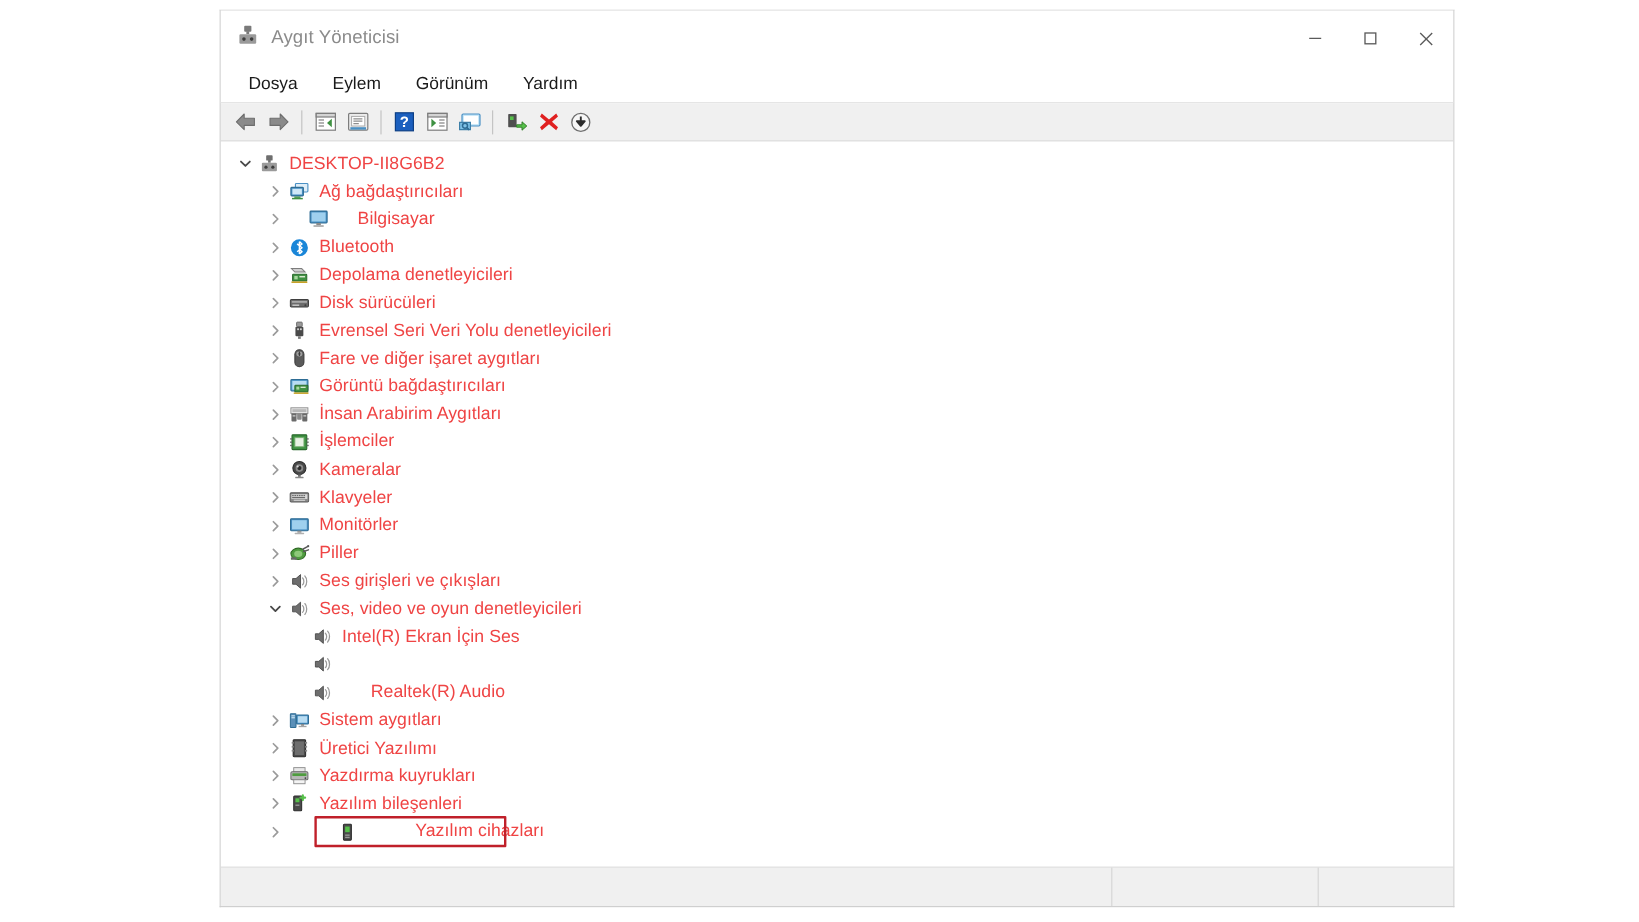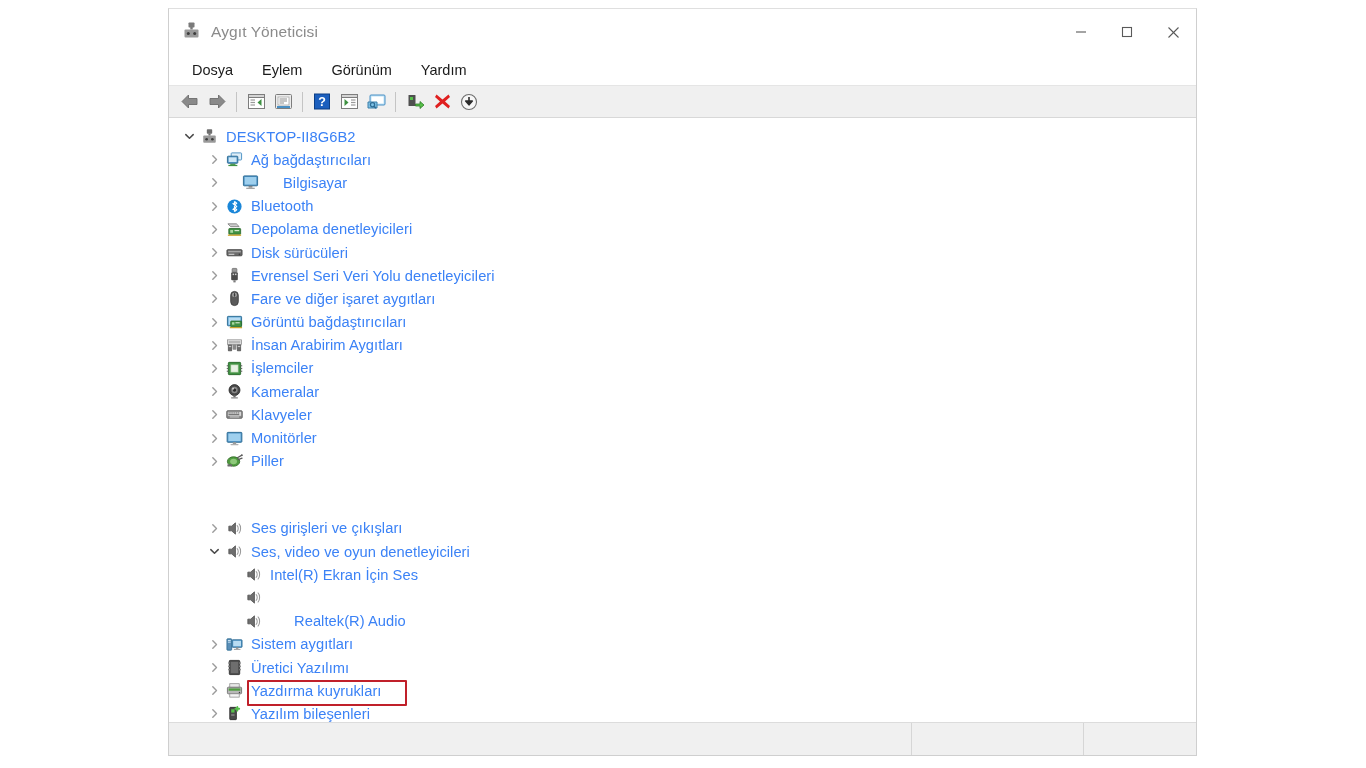--- a/index.html
+++ b/index.html
@@ -7,21 +7,21 @@
     padding: 0;
     width: 1366px;
     height: 768px;
     background: #ffffff;
     font-family: "Liberation Sans", sans-serif;
     overflow: hidden;
   }
 
   #app-window {
     position: absolute;
-    left: 168px;
+    left: 183px;
     top: 8px;
     width: 1029px;
     height: 748px;
     background: #ffffff;
     border: 1px solid #cfcfcf;
     border-top: 1px solid #dfdfdf;
     box-sizing: border-box;
     display: flex;
     flex-direction: column;
   }
@@ -137,21 +137,21 @@
     width: 22px;
     min-width: 22px;
     height: 18px;
     display: flex;
     align-items: center;
     justify-content: center;
     margin-right: 6px;
   }
   .node-label {
     font-size: 14.7px;
-    color: #3b82f6;
+    color: #ef4444;
     letter-spacing: 0.05px;
   }
 
   .highlight-box {
     position: absolute;
     border: 2px solid #c0202a;
     border-radius: 1px;
     pointer-events: none;
     box-sizing: border-box;
   }
@@ -564,21 +564,21 @@
           <ellipse cx="8" cy="9" rx="6.5" ry="5" fill="#4f9c3f" stroke="#2f6a24" stroke-width="0.9"></ellipse>
           <ellipse cx="8" cy="9" rx="3.6" ry="2.8" fill="#8ec97a"></ellipse>
           <path d="M12 5 L16.5 2.5 M12.8 7 L17 5.5" stroke="#5a5a5a" stroke-width="1.3" stroke-linecap="round"></path>
           <circle cx="16.8" cy="2.3" r="1" fill="#5a5a5a"></circle>
           <rect x="1.5" y="12" width="5" height="2.2" rx="0.5" fill="#6a6a6a"></rect>
         </svg>
       </span>
       <span class="node-label">Piller</span>
     </div>
 
-    <div class="tree-row" style="padding-left: 36px; margin-top: 44px;">
+    <div class="tree-row" style="padding-left: 36px;">
       <span class="chev">
           <svg width="11" height="11" viewBox="0 0 11 11">
             <path d="M3.8 1.8 L7.5 5.5 L3.8 9.2" fill="none" stroke="#9b9b9b" stroke-width="1.4" stroke-linecap="round" stroke-linejoin="round"></path>
           </svg>
         </span>
       <span class="node-icon">
         <svg width="17" height="17" viewBox="0 0 18 18">
           <path d="M3 6.5 L6 6.5 L10 3 L10 15 L6 11.5 L3 11.5 Z" fill="#6e6e6e" stroke="#4a4a4a" stroke-width="0.8" stroke-linejoin="round"></path>
           <path d="M11.8 6 C13.3 7.3 13.3 10.7 11.8 12" fill="none" stroke="#9a9a9a" stroke-width="1.1" stroke-linecap="round"></path>
           <path d="M13.8 4.2 C16 6.3 16 11.7 13.8 13.8" fill="none" stroke="#9a9a9a" stroke-width="1.1" stroke-linecap="round"></path>

